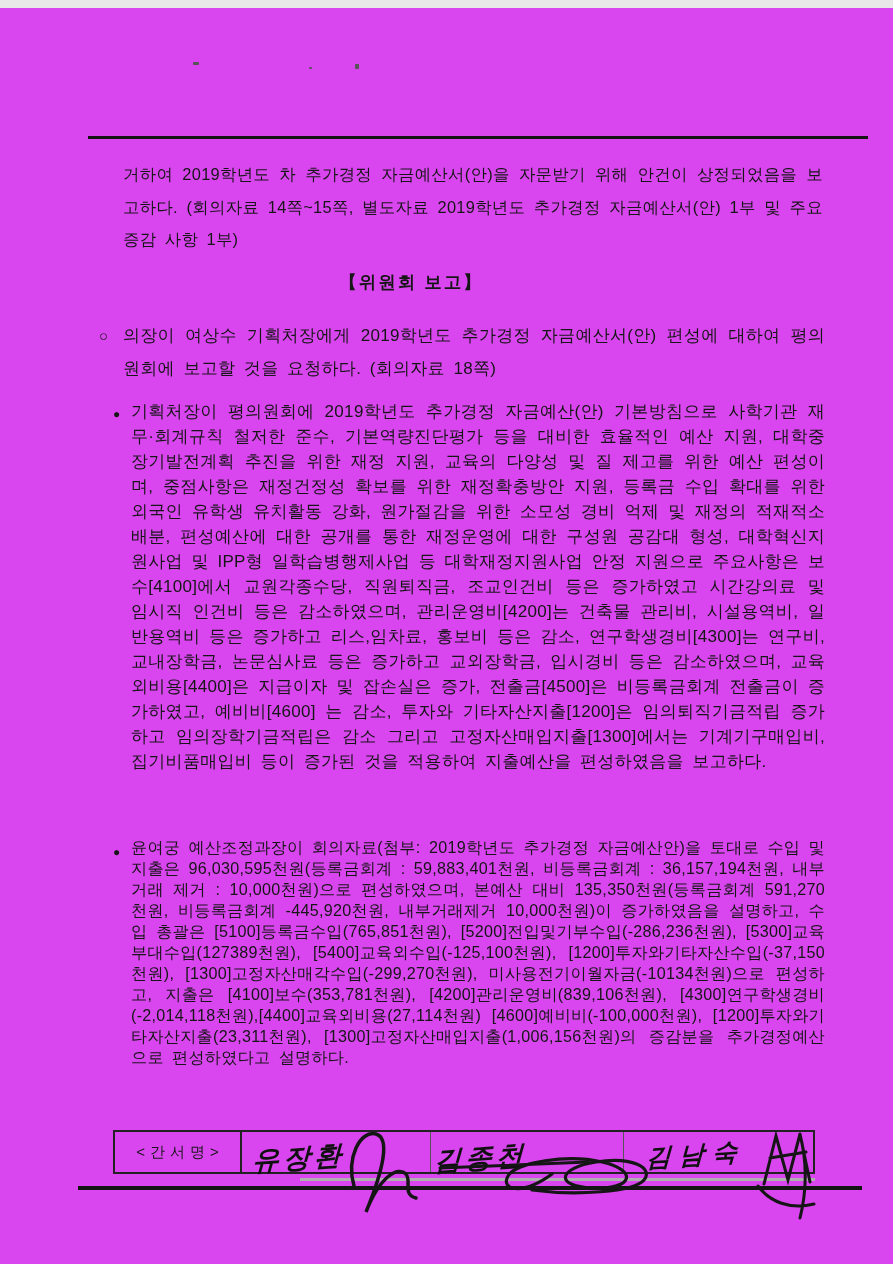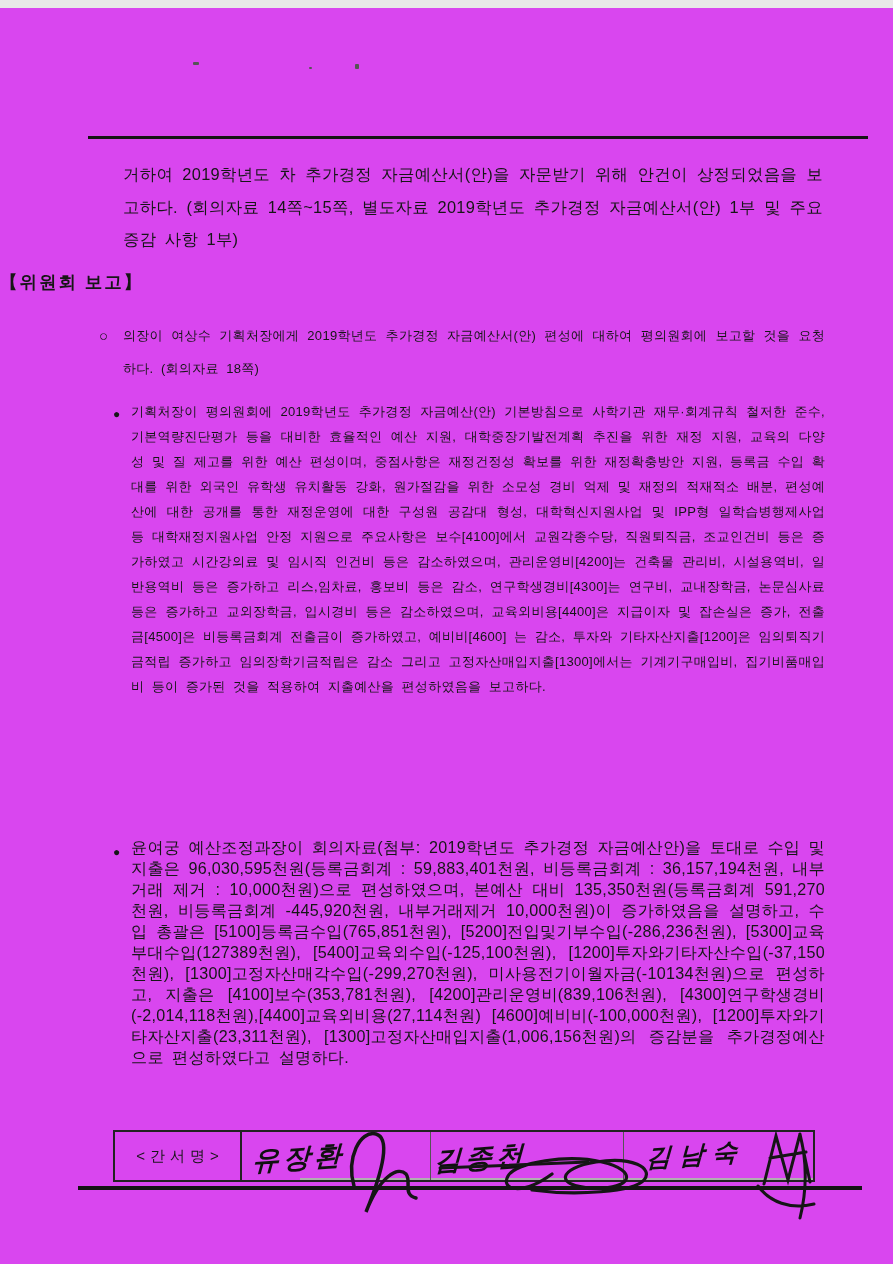--- a/index.html
+++ b/index.html
@@ -20,37 +20,37 @@
   .para{
     position:absolute;
     text-align:justify;
     font-size:16.4px;
     word-spacing:3.5px;
     letter-spacing:0.3px;
   }
   .intro{left:123px;top:150px;width:700px;line-height:32.5px;}
   .section-header{
     position:absolute;left:0;top:262px;width:822px;
-    text-align:left;font-size:17.5px;font-weight:600;letter-spacing:2px;
+    text-align:center;font-size:17.5px;font-weight:600;letter-spacing:2px;
   }
   .item{
     position:absolute;display:flex;align-items:flex-start;
   }
   .chair-item{left:99px;top:312px;width:726px;}
   .chair-item .marker{flex:0 0 24px;font-size:15px;line-height:32.5px;}
   .chair-item .item-text{flex:1;line-height:32.5px;}
   .bullet-1{left:113px;top:391px;width:712px;}
   .bullet-2{left:113px;top:829px;width:712px;}
   .bullet-1 .marker,.bullet-2 .marker{flex:0 0 18px;font-size:12px;line-height:28.6px;padding-top:1px;}
   .bullet-1 .item-text{flex:1;line-height:25px;}
   .bullet-2 .item-text{flex:1;line-height:21px;font-size:16.1px;}
-  .item-text{text-align:justify;word-spacing:3.5px;letter-spacing:0.3px;font-size:13px;}
+  .item-text{text-align:justify;word-spacing:3.5px;letter-spacing:0.3px;font-size:17px;}
 
   .sig-table{
-    position:absolute;left:113px;top:1122px;width:702px;height:52px;
+    position:absolute;left:113px;top:1122px;width:702px;height:44px;
     border:2px solid #222;box-sizing:border-box;display:flex;background:transparent;text-align:center;
   }
   .sig-cell{box-sizing:border-box;height:100%;}
   .sig-cell.label{
     flex:0 0 127px;border-right:2px solid #222;
     display:flex;align-items:center;justify-content:center;
     font-size:15px;letter-spacing:5px;padding-left:5px;
   }
   .sig-cell.s1{flex:0 0 189px;border-right:1px solid #555;}
   .sig-cell.s2{flex:0 0 193px;border-right:1px solid #555;}

